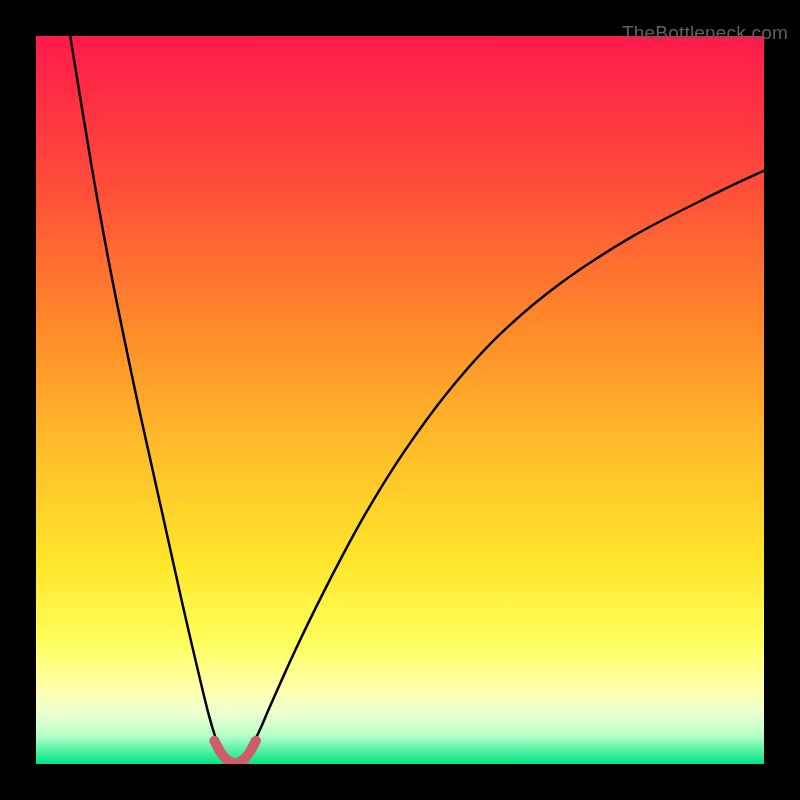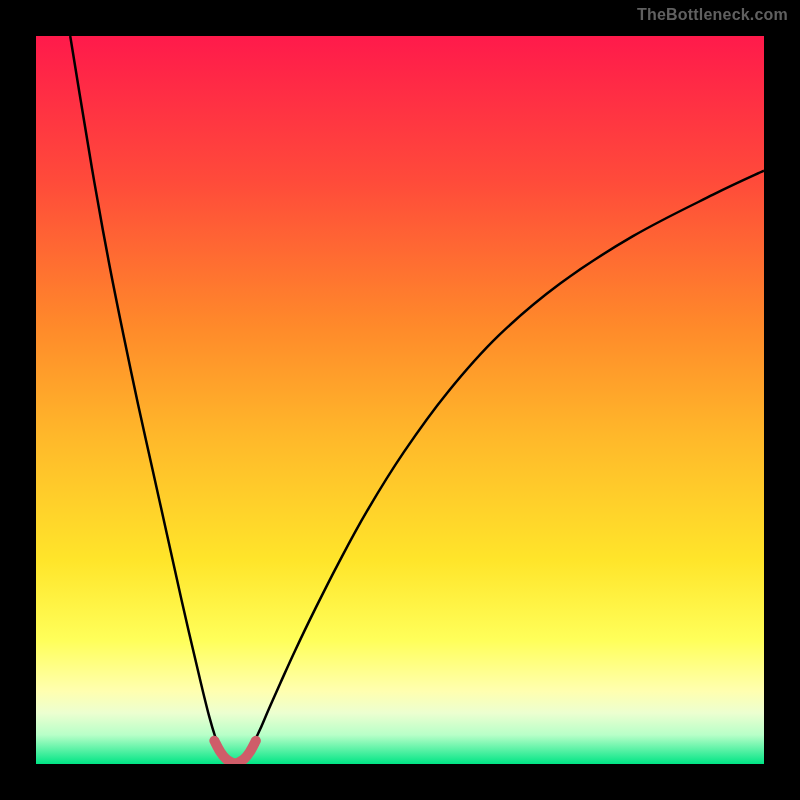--- a/index.html
+++ b/index.html
@@ -22,25 +22,25 @@
   .plot-area {
     position: absolute;
     left: 36px;
     top: 36px;
     width: 728px;
     height: 728px;
     overflow: hidden;
   }
   .watermark {
     position: absolute;
-    top: 6px;
+    top: 22px;
     right: 12px;
     color: #606060;
-    font-size: 16px;
-    font-weight: 700;
+    font-size: 19px;
+    font-weight: 400;
     letter-spacing: 0.2px;
   }
   svg { display: block; }
 </style>
 </head>
 <body>
 
 <div class="frame">
 
   <div class="plot-area">

